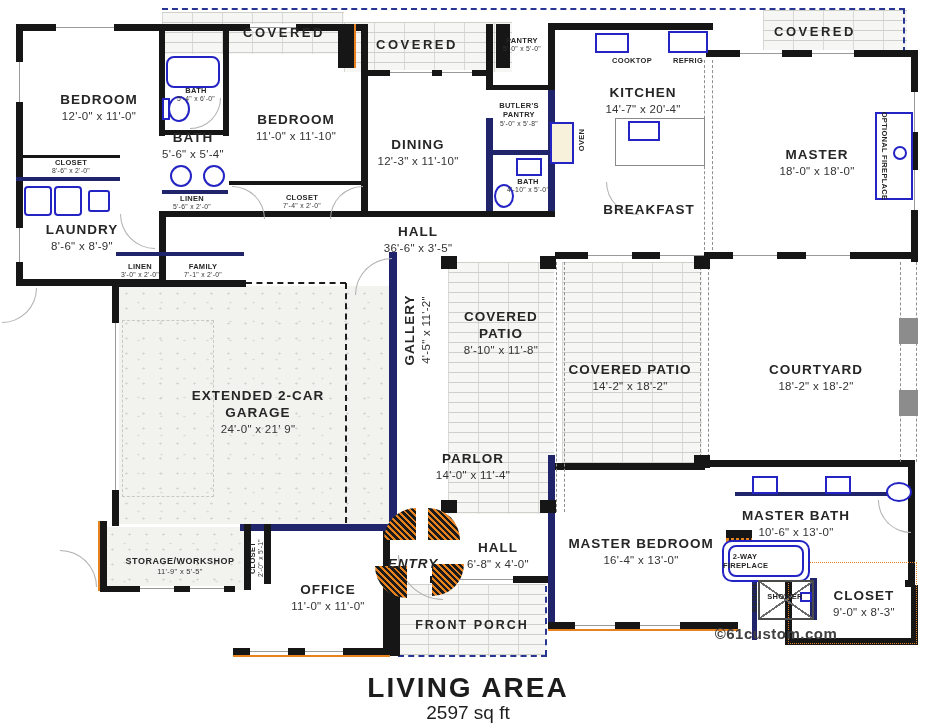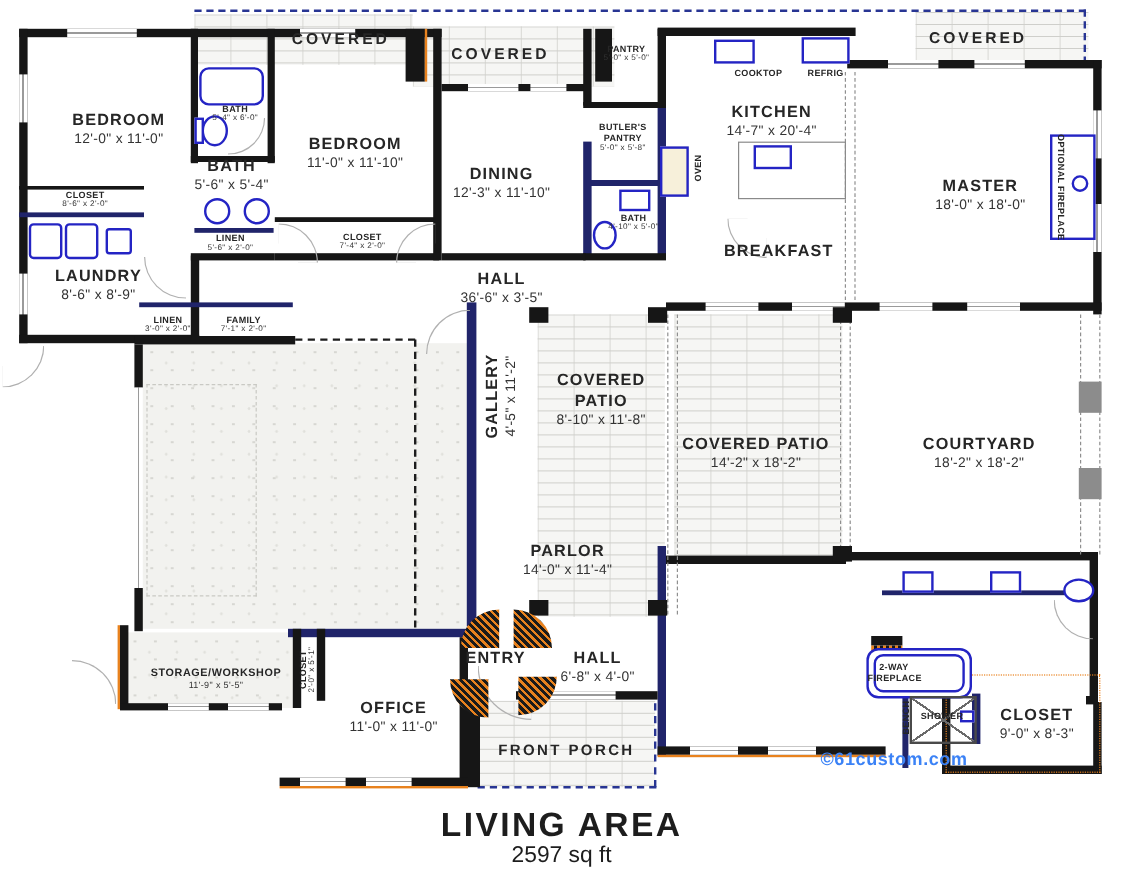--- a/index.html
+++ b/index.html
@@ -42,21 +42,21 @@
   .col{position:absolute;background:#161616;}
   .gcol{position:absolute;background:#8c8c8c;}
   .odot{position:absolute;border:1.5px dotted #e8821e;background:transparent;}
   .oline{position:absolute;background:#e8821e;}
   .stripe{position:absolute;background:repeating-linear-gradient(90deg,#e8821e 0 2.5px,#161616 2.5px 5px);}
   .xbox{position:absolute;border:2px solid #4a4a4a;background:
     linear-gradient(to top right,transparent 48.5%,#6a6a6a 48.5%,#6a6a6a 51.5%,transparent 51.5%),
     linear-gradient(to bottom right,transparent 48.5%,#6a6a6a 48.5%,#6a6a6a 51.5%,transparent 51.5%);}
   .foot-t{position:absolute;transform:translateX(-50%);font-weight:700;font-size:28px;letter-spacing:2px;color:#1d1d1d;}
   .foot-s{position:absolute;transform:translateX(-50%);font-size:19px;font-weight:400;color:#1d1d1d;}
-  .credit{position:absolute;transform:translate(-50%,-50%);font-size:15px;font-weight:700;color:#3b82f6;letter-spacing:.5px;}
+  .credit{position:absolute;transform:translate(-50%,-50%);font-size:15px;font-weight:700;color:#404040;letter-spacing:.5px;margin-left:31px;}
   .circ{position:absolute;border:2px solid #2424c4;border-radius:50%;background:#fff;box-sizing:border-box;}
   .beige{background:#f7f0da;}
 </style>
 </head>
 <body>
 
 <div class="plan">
 
   <div class="brick" style="left:162px;top:12px;width:182px;height:42px;"></div>
   <div class="brick" style="left:344px;top:22px;width:168px;height:50px;"></div>
@@ -328,31 +328,43 @@
     <span class="d">8'-10" x 11'-8"</span>
   </div>
   <div class="lb" style="left:630px;top:378px;">
     <span class="n">COVERED PATIO</span>
     <span class="d">14'-2" x 18'-2"</span>
   </div>
   <div class="lb" style="left:816px;top:378px;">
     <span class="n">COURTYARD</span>
     <span class="d">18'-2" x 18'-2"</span>
   </div>
+  <div class="lb" style="left:258px;top:412px;width:170px;">
+    <span class="n wrap" style="white-space:normal;">EXTENDED 2-CAR GARAGE</span>
+    <span class="d">24'-0" x 21' 9"</span>
+  </div>
   <div class="lb" style="left:473px;top:467px;">
     <span class="n">PARLOR</span>
     <span class="d">14'-0" x 11'-4"</span>
   </div>
-  <div class="lb" style="left:413px;top:549px;">
+  <div class="lb" style="left:413px;top:564px;font-style:italic;">
     <span class="n">ENTRY</span>
   </div>
   <div class="lb" style="left:498px;top:556px;">
     <span class="n">HALL</span>
     <span class="d">6'-8" x 4'-0"</span>
   </div>
+  <div class="lb" style="left:641px;top:552px;">
+    <span class="n">MASTER BEDROOM</span>
+    <span class="d">16'-4" x 13'-0"</span>
+  </div>
+  <div class="lb" style="left:796px;top:524px;">
+    <span class="n">MASTER BATH</span>
+    <span class="d">10'-6" x 13'-0"</span>
+  </div>
   <div class="lb sm" style="left:745px;top:561px;width:44px;">
     <span class="n wrap" style="white-space:normal;">2-WAY FIREPLACE</span>
   </div>
   <div class="lb sm vertL" style="left:755px;top:598px;">
     <span class="n">BENCH</span>
   </div>
   <div class="lb sm" style="left:785px;top:597px;">
     <span class="n">SHOWER</span>
   </div>
   <div class="lb" style="left:864px;top:604px;">

